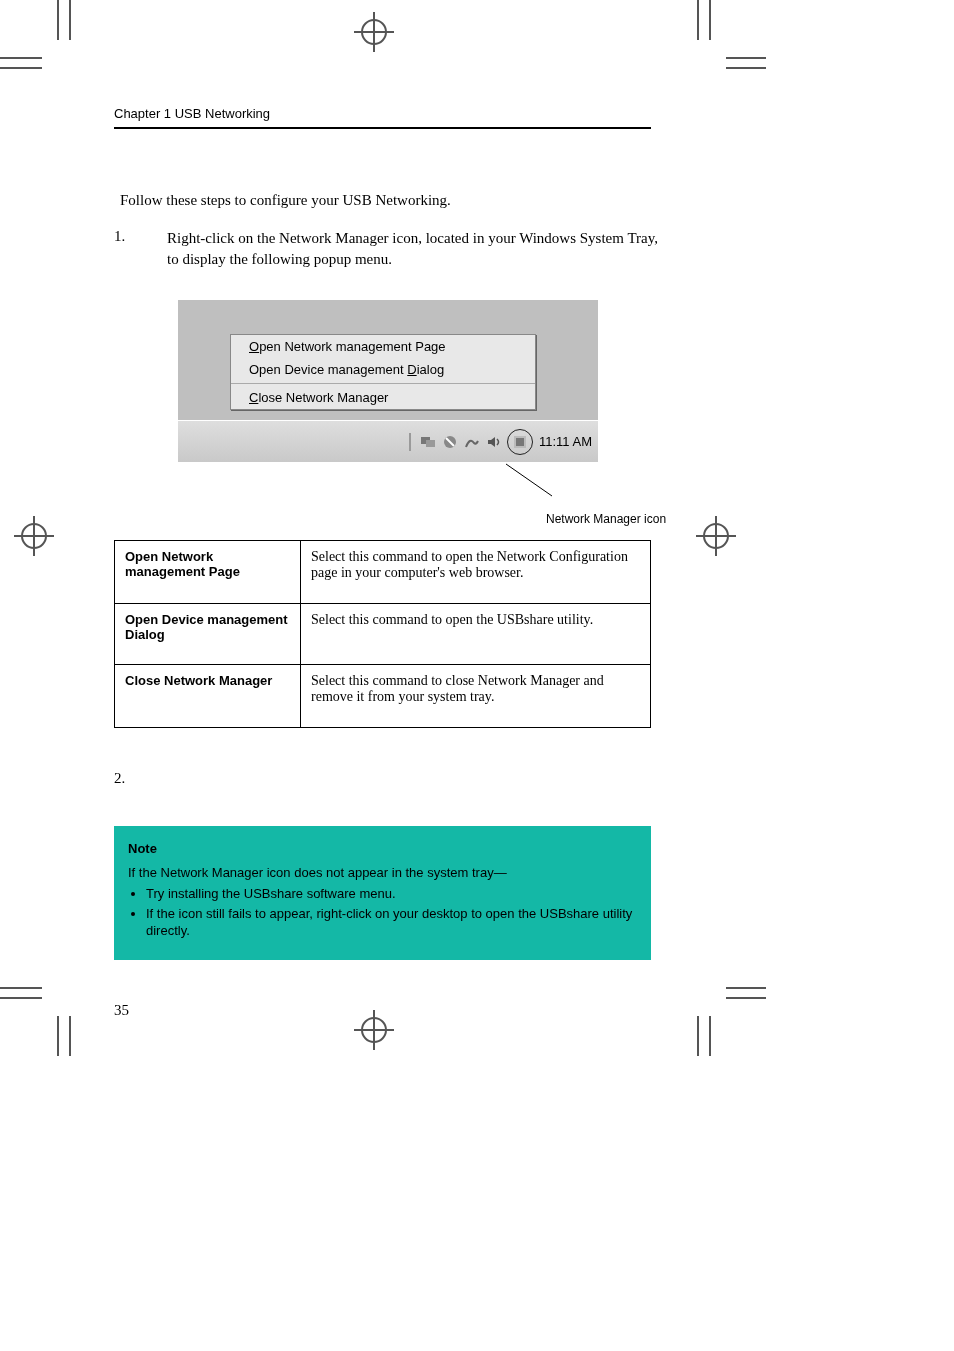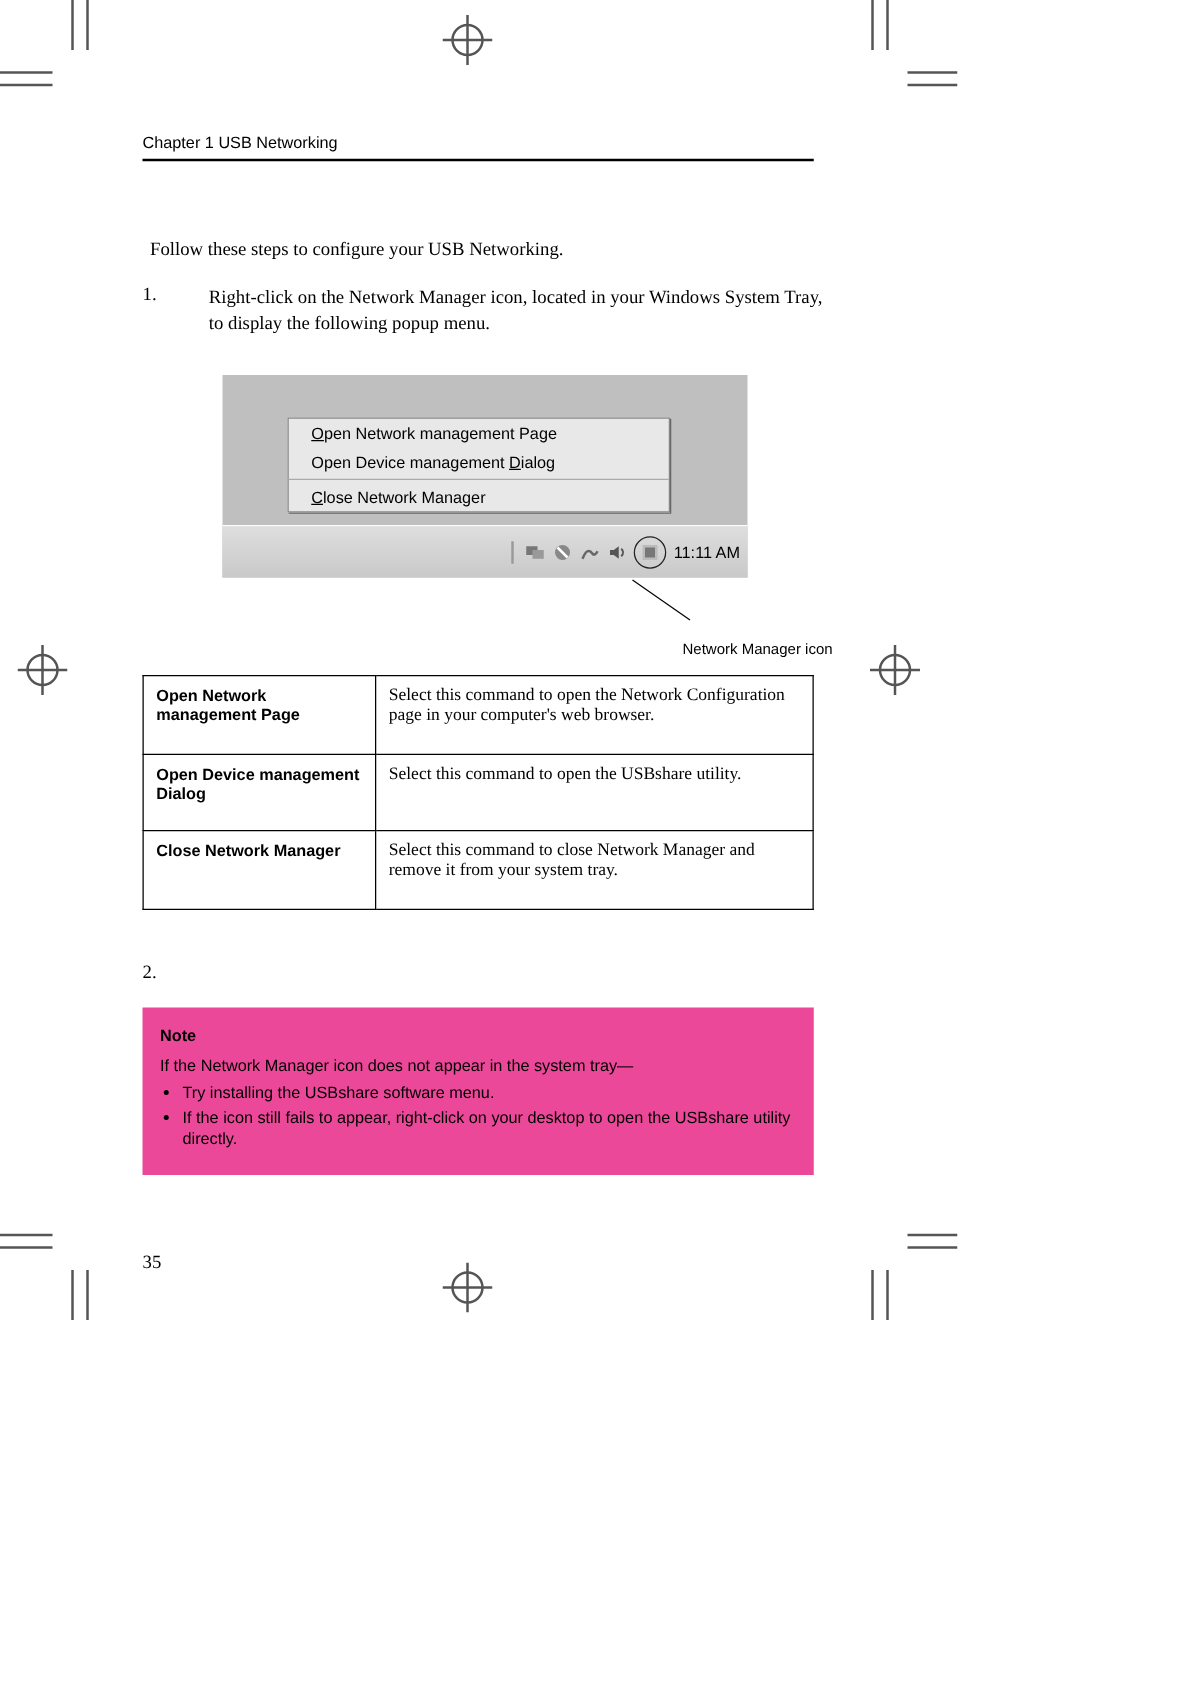--- a/index.html
+++ b/index.html
@@ -167,23 +167,23 @@
   .desc-table td:first-child {
     width: 165px;
     font-family: Arial, Helvetica, sans-serif;
     font-weight: bold;
     font-size: 13px;
   }
   
   .note-box {
     position: absolute;
     left: 114px;
-    top: 806px;
+    top: 826px;
     width: 537px;
-    background: #ec4899;
+    background: #14b8a6;
     padding: 14px 14px 18px 14px;
     box-sizing: border-box;
     font-family: Arial, Helvetica, sans-serif;
     font-size: 13px;
     line-height: 1.35;
   }
   .note-title {
     font-weight: bold;
     margin-bottom: 6px;
   }

